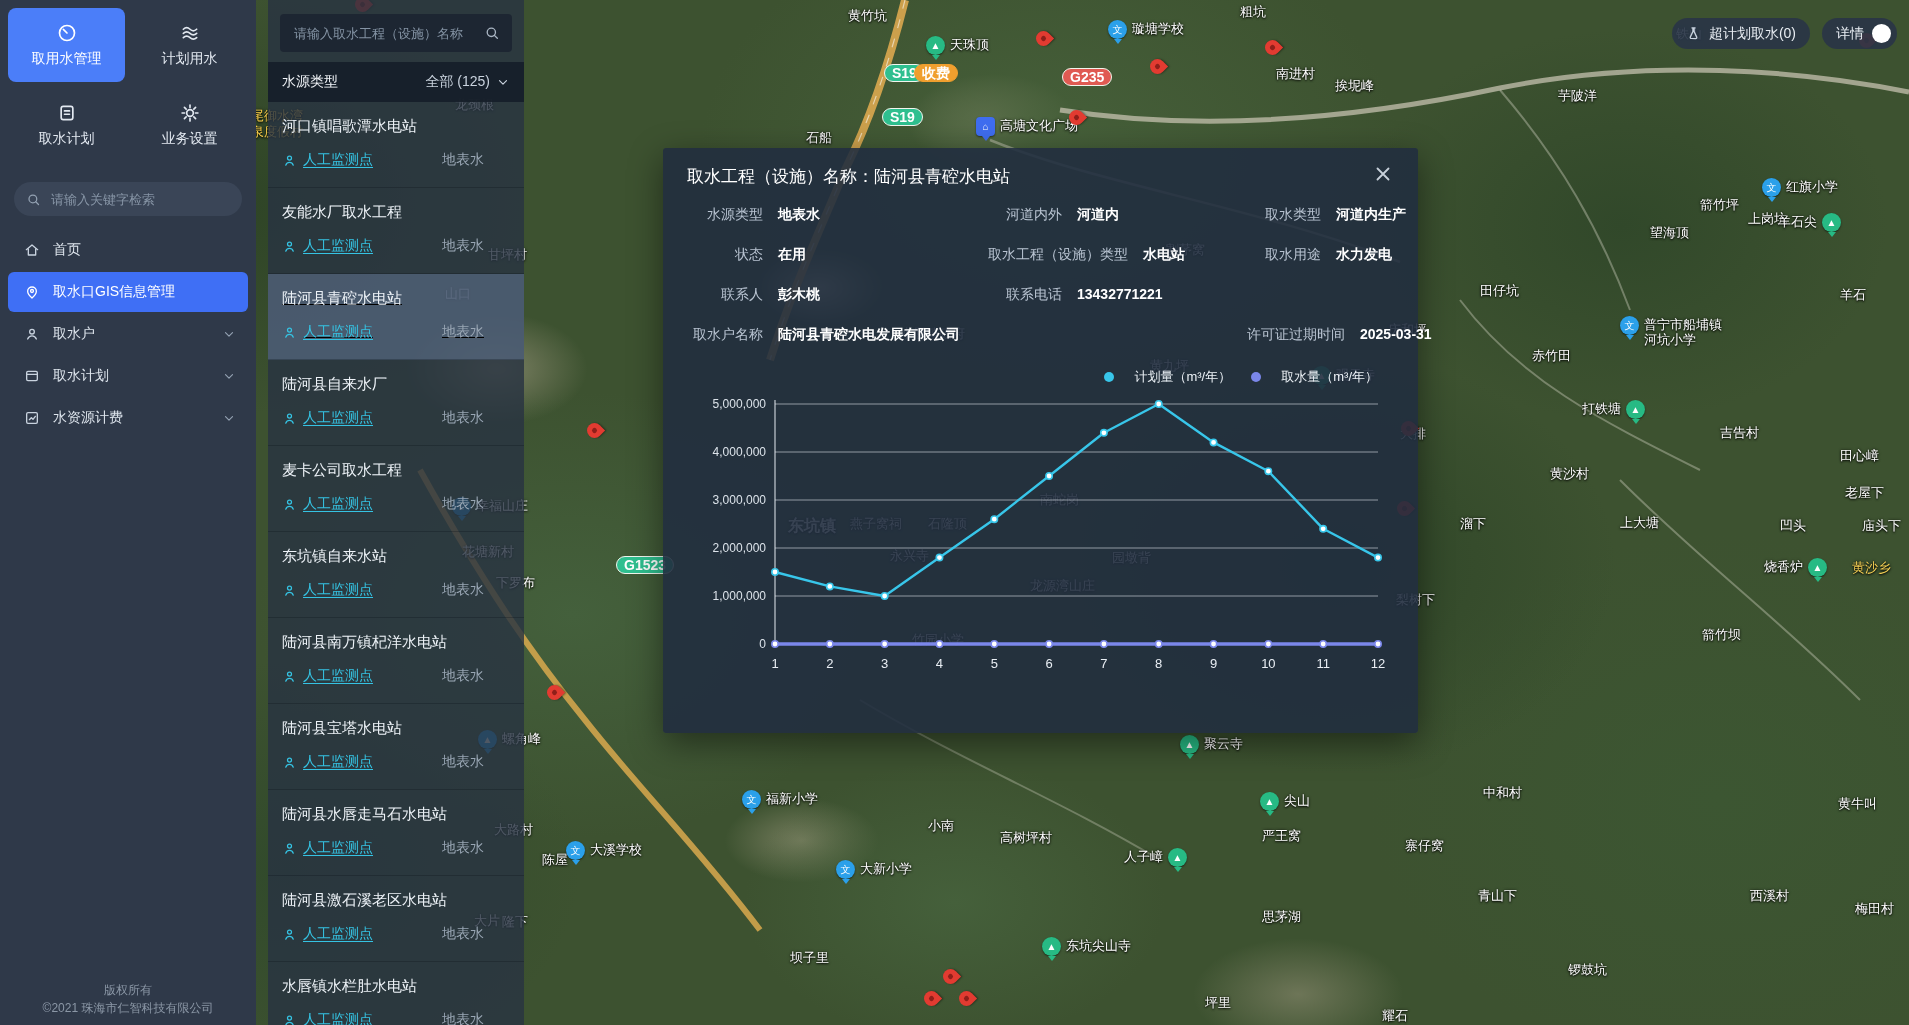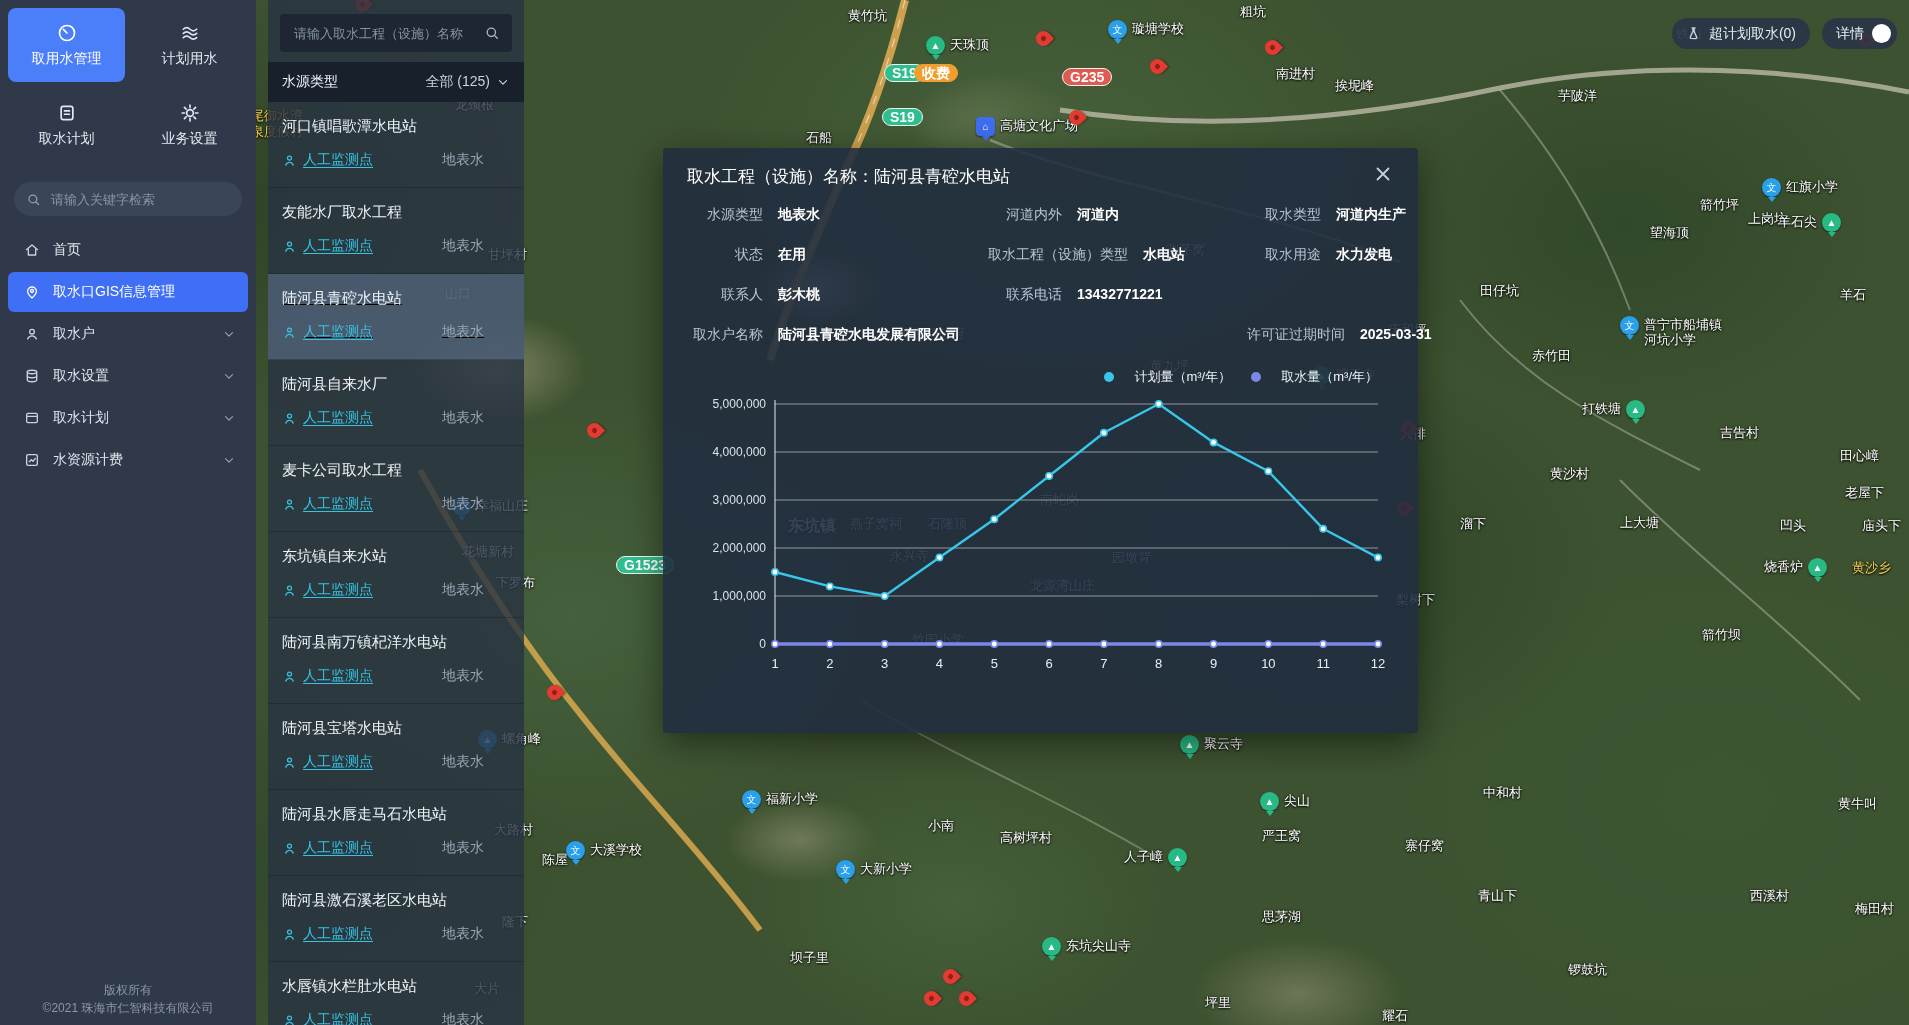--- a/index.html
+++ b/index.html
@@ -143,21 +143,21 @@
         <div class="map-label" style="left: 1676px; top: 26px;">铁山</div>
         <div class="map-label" style="left: 806px; top: 130px;">石船</div>
         <div class="map-label" style="left: 455px; top: 97px;">龙颈根</div>
         <div class="map-label" style="left: 488px; top: 247px;">甘坪村</div>
         <div class="map-label" style="left: 445px; top: 286px;">山口</div>
         <div class="map-label" style="left: 462px; top: 544px;">花塘新村</div>
         <div class="map-label" style="left: 496px; top: 575px;">下罗布</div>
         <div class="map-label" style="left: 494px; top: 822px;">大路村</div>
         <div class="map-label" style="left: 542px; top: 852px;">陈屋</div>
         <div class="map-label" style="left: 502px; top: 914px;">隆下</div>
-        <div class="map-label" style="left: 474px; top: 981px;">大片</div>
+        <div class="map-label" style="left: 474px; top: 913px;">大片</div>
         <div class="map-label" style="left: 790px; top: 950px;">坝子里</div>
         <div class="map-label" style="left: 928px; top: 818px;">小南</div>
         <div class="map-label" style="left: 1000px; top: 830px;">高树坪村</div>
         <div class="map-label" style="left: 1262px; top: 828px;">严王窝</div>
         <div class="map-label" style="left: 1405px; top: 838px;">寨仔窝</div>
         <div class="map-label" style="left: 1262px; top: 909px;">思茅湖</div>
         <div class="map-label" style="left: 1205px; top: 995px;">坪里</div>
         <div class="map-label" style="left: 1382px; top: 1008px;">耀石</div>
         <div class="map-label" style="left: 1838px; top: 796px;">黄牛叫</div>
         <div class="map-label" style="left: 1478px; top: 888px;">青山下</div>
@@ -564,35 +564,20 @@
           <span class="mlabel">取水口GIS信息管理</span>
         </div>
         <div class="menu-item">
           <span class="icn">
             <svg viewBox="0 0 24 24" fill="none" stroke="currentColor" stroke-width="2" stroke-linecap="round" stroke-linejoin="round">
               <circle cx="12" cy="8.5" r="3.5"></circle>
               <path d="M5.5 19.5c1.2-3.2 3.6-4.8 6.5-4.8s5.3 1.6 6.5 4.8"></path>
             </svg>
           </span>
           <span class="mlabel">取水户</span>
-          <span class="icn chev">
-            <svg viewBox="0 0 24 24" fill="none" stroke="currentColor" stroke-width="2" stroke-linecap="round" stroke-linejoin="round">
-              <path d="M6 9.5l6 6 6-6"></path>
-            </svg>
-          </span>
-        </div>
-        <div class="menu-item">
-          <span class="icn">
-            <svg viewBox="0 0 24 24" fill="none" stroke="currentColor" stroke-width="2" stroke-linecap="round" stroke-linejoin="round">
-              <ellipse cx="12" cy="6" rx="7" ry="2.6"></ellipse>
-              <path d="M5 6v12c0 1.5 3.1 2.6 7 2.6s7-1.1 7-2.6V6"></path>
-              <path d="M5 12c0 1.5 3.1 2.6 7 2.6s7-1.1 7-2.6"></path>
-            </svg>
-          </span>
-          <span class="mlabel">取水设置</span>
           <span class="icn chev">
             <svg viewBox="0 0 24 24" fill="none" stroke="currentColor" stroke-width="2" stroke-linecap="round" stroke-linejoin="round">
               <path d="M6 9.5l6 6 6-6"></path>
             </svg>
           </span>
         </div>
         <div class="menu-item">
           <span class="icn">
             <svg viewBox="0 0 24 24" fill="none" stroke="currentColor" stroke-width="2" stroke-linecap="round" stroke-linejoin="round">
               <rect x="4" y="5" width="16" height="14" rx="2"></rect>

